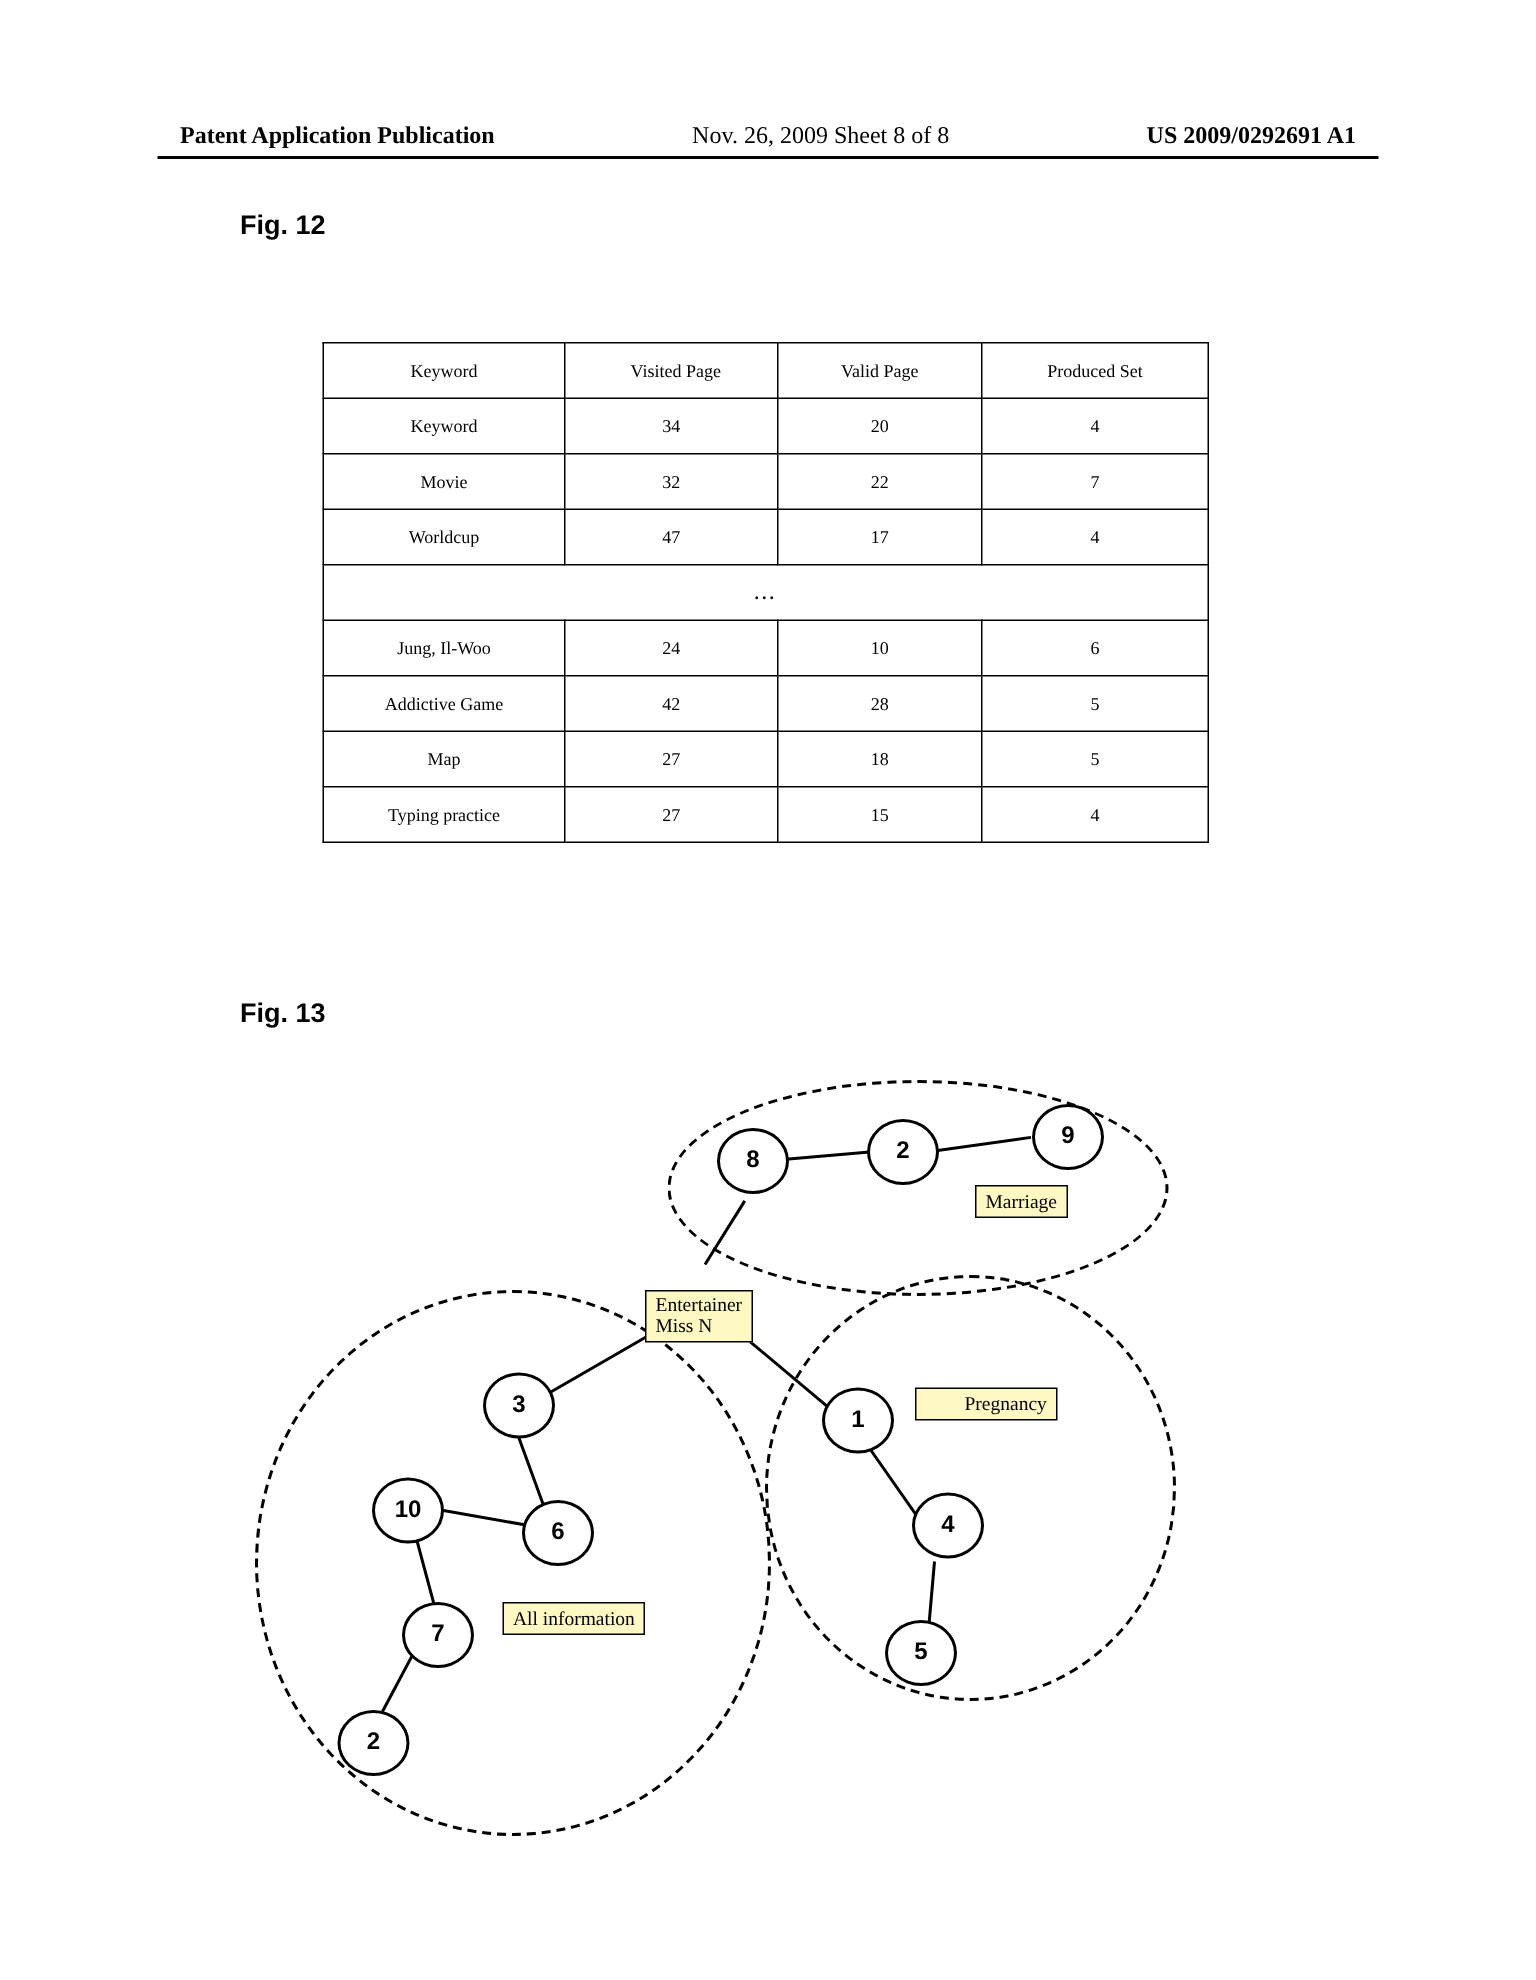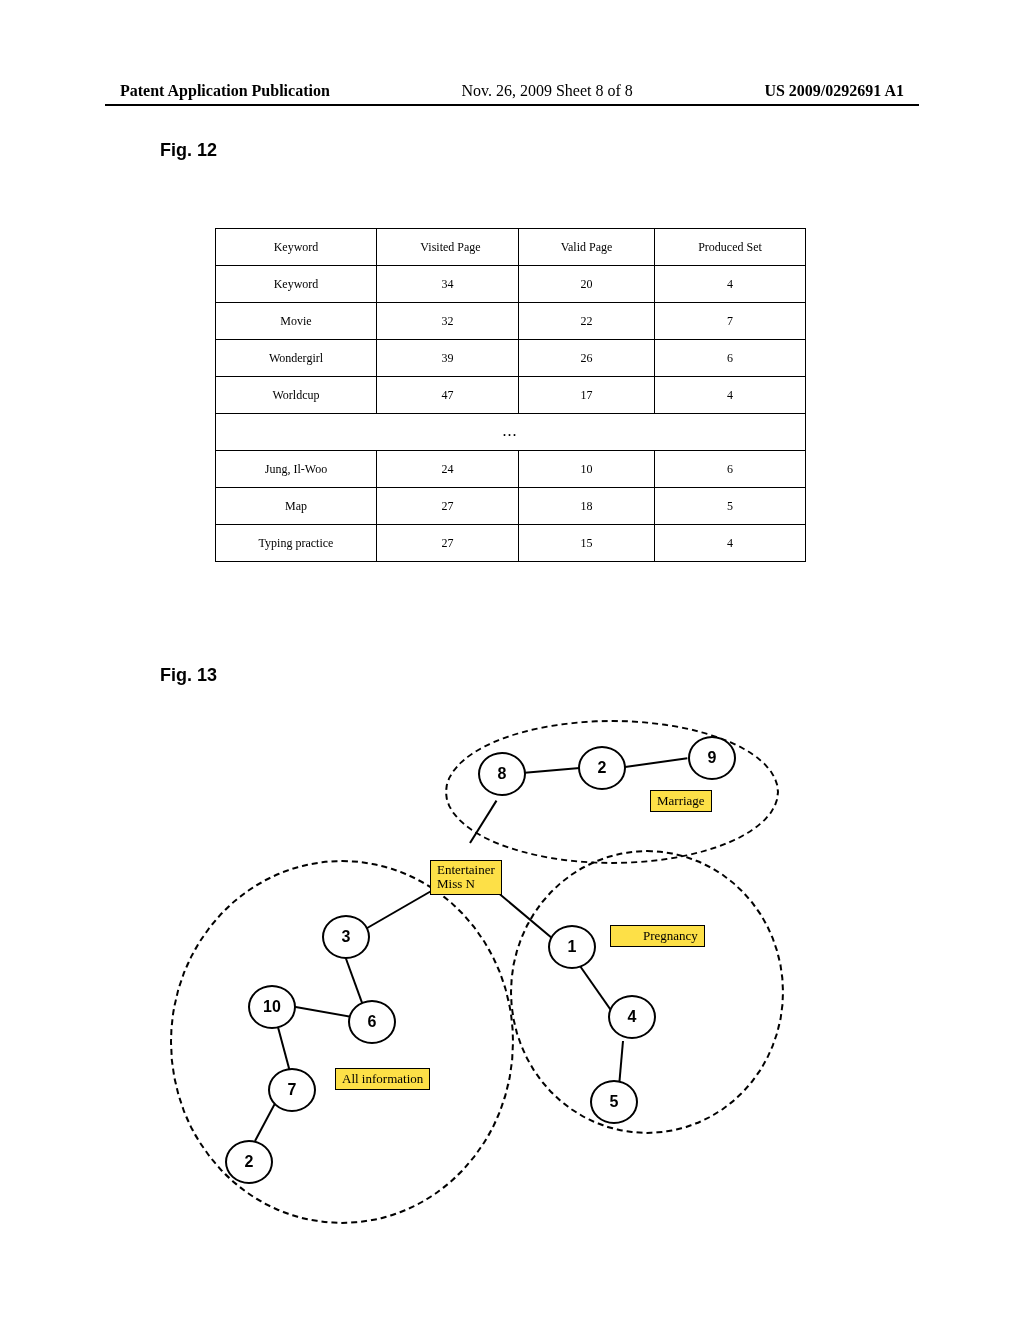--- a/index.html
+++ b/index.html
@@ -94,21 +94,21 @@
     justify-content: center;
     font-weight: bold;
     font-size: 16px;
     font-family: Arial, Helvetica, sans-serif;
   }
   .n { width: 44px; height: 40px; }
 
   .boxlabel {
     position: absolute;
     border: 1.5px solid #000;
-    background: #fde047;
+    background: #fef9c3;
     font-size: 13px;
     padding: 2px 6px;
   }
 
   .edge {
     position: absolute;
     background: #000;
     height: 2px;
     transform-origin: left center;
   }
@@ -139,39 +139,39 @@
         <td>20</td>
         <td>4</td>
       </tr>
   <tr>
         <td>Movie</td>
         <td>32</td>
         <td>22</td>
         <td>7</td>
       </tr>
   <tr>
-        <td>Wondergirl</td>
-        <td>39</td>
-        <td>26</td>
-        <td>6</td>
-      </tr>
-  <tr>
         <td>Worldcup</td>
         <td>47</td>
         <td>17</td>
         <td>4</td>
       </tr>
   <tr class="ellipsis-row">
         <td colspan="4">...</td>
       </tr>
   <tr>
         <td>Jung, Il-Woo</td>
         <td>24</td>
         <td>10</td>
         <td>6</td>
+      </tr>
+  <tr>
+        <td>Addictive Game</td>
+        <td>42</td>
+        <td>28</td>
+        <td>5</td>
       </tr>
   <tr>
         <td>Map</td>
         <td>27</td>
         <td>18</td>
         <td>5</td>
       </tr>
   <tr>
         <td>Typing practice</td>
         <td>27</td>

